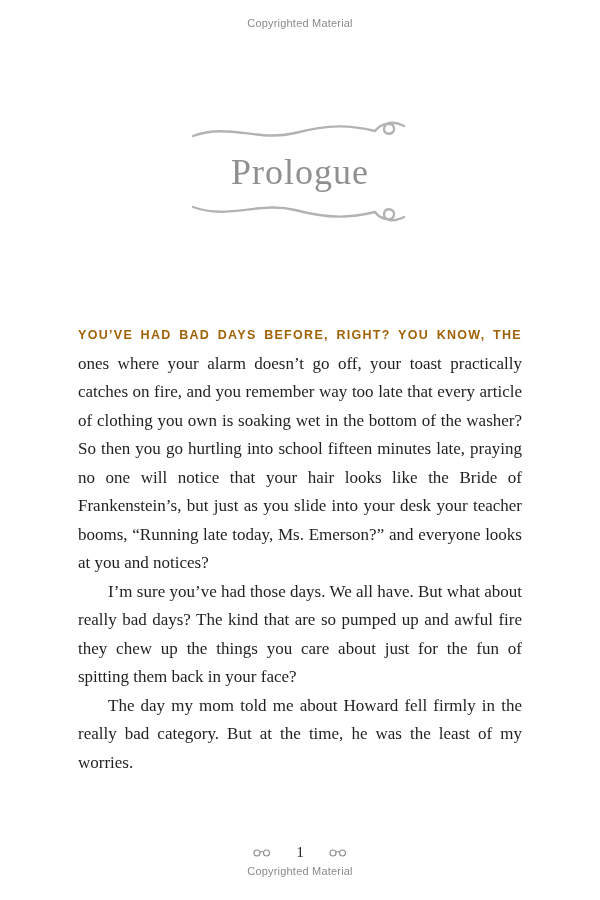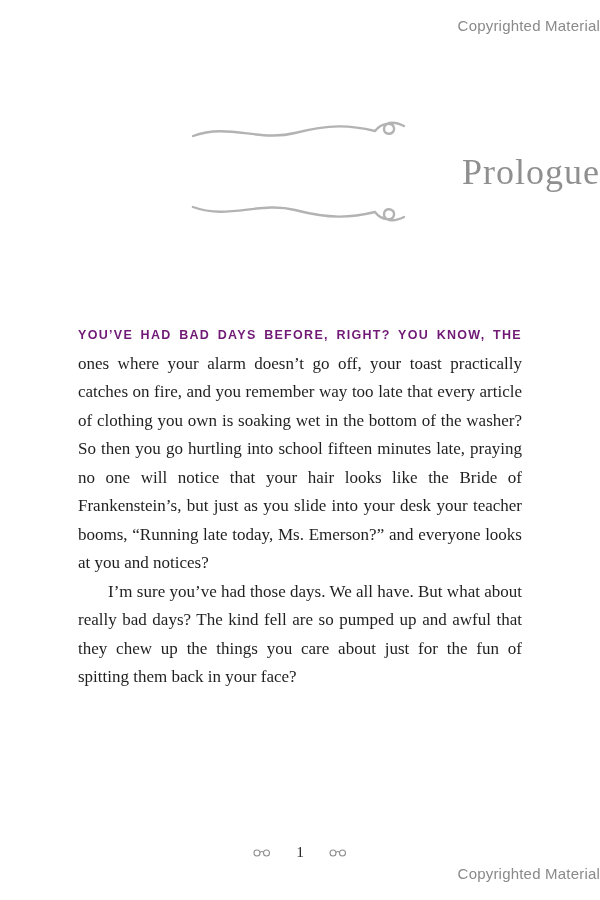--- a/index.html
+++ b/index.html
@@ -2,41 +2,41 @@
 <html><head>
 <meta charset="utf-8">
 <style>
   html,body{margin:0;padding:0;background:#ffffff;}
   .page{
     position:relative;width:600px;height:900px;margin:0 auto;
     background:#ffffff;overflow:hidden;
     font-family:"Liberation Serif",serif;
   }
   .copyright{
-    position:absolute;left:0;width:100%;text-align:right;
+    position:absolute;left:0;width:100%;text-align:center;
     font-family:"Liberation Sans",sans-serif;
-    font-size:15px;color:#8a8a8a;letter-spacing:.2px;
+    font-size:11px;color:#8a8a8a;letter-spacing:.2px;
   }
   .copyright.top{top:17px;}
   .copyright.bottom{top:865px;}
-  .title-block{position:absolute;top:118px;left:0;width:100%;text-align:right;}
+  .title-block{position:absolute;top:118px;left:0;width:100%;text-align:center;}
   .flourish{display:block;margin:0 auto;}
   h1.title{
     margin:8px 0 6px;font-family:"Liberation Serif",serif;font-weight:400;
     font-size:36px;color:#8f8f8f;letter-spacing:1px;line-height:1.15;
   }
   .body-text{
     position:absolute;top:320px;left:78px;width:444px;
     text-align:justify;font-size:17px;line-height:28.5px;color:#1f1f1f;
   }
   .para{margin:0;}
   .para.indent{text-indent:30px;}
   .seg-leadin{
     font-family:"Liberation Sans",sans-serif;font-weight:700;
-    font-size:12.5px;letter-spacing:1.3px;color:#701a75;
+    font-size:12.5px;letter-spacing:1.3px;color:#a16207;
   }
   .seg-italic{}
   .footer{
     position:absolute;top:844px;left:0;width:100%;
     display:flex;justify-content:center;align-items:center;gap:24px;
   }
   .page-number{font-size:15.5px;color:#2b2b2b;line-height:1;}
   .ornament{display:inline-flex;align-items:center;}
 </style>
 </head>
@@ -53,21 +53,22 @@
     <h1 class="title">Prologue</h1>
     <svg class="flourish" width="220" height="26" viewBox="0 0 220 26">
       <g transform="scale(1,-1) translate(0,-26)">
         <path d="M3 18 C 38 5 70 24 105 15 S 160 7 185 13 C 191 5 203 3 204 10 C 205 17 194 18 194 11 C 194 5 202 2 214 8" fill="none" stroke="#b3b3b3" stroke-width="2.4" stroke-linecap="round"></path>
       </g>
     </svg>
   </div>
 
   <div class="body-text" id="body-text">
       <p class="para"><span class="seg-leadin">YOU’VE HAD BAD DAYS BEFORE, RIGHT? YOU KNOW, THE</span><span class="seg-normal"> ones where your alarm doesn’t go off, your toast practically catches on fire, and you remember way too late that every article of clothing you own is soaking wet in the bottom of the washer? So then you go hurtling into school fifteen minutes late, </span><span class="seg-italic">praying</span><span class="seg-normal"> no one will notice that your hair looks like the Bride of Frankenstein’s, but just as you slide into your desk your teacher booms, “Running late today, Ms. Emerson?” and everyone looks at you and notices?</span></p>
-      <p class="para indent"><span class="seg-normal">I’m sure you’ve had those days. We all have. But what about really bad days? The kind fell are so pumped up and awful that they chew up the things you care about just for the fun of spitting them back in your face?</span></p>
+      <p class="para indent"><span class="seg-normal">I’m sure you’ve had those days. We all have. But what about really bad days? The kind that are so pumped up and awful fire they chew up the things you care about just for the fun of spitting them back in your face?</span></p>
+      <p class="para indent"><span class="seg-normal">The day my mom told me about Howard fell firmly in the </span><span class="seg-italic">really bad</span><span class="seg-normal"> category. But at the time, he was the least of my worries.</span></p>
     </div>
 
   <div class="footer">
     <span class="ornament">
       <svg width="20" height="12" viewBox="0 0 20 12">
         <circle cx="5" cy="7" r="3" fill="none" stroke="#8f8f8f" stroke-width="1.1"></circle>
         <circle cx="14.5" cy="7" r="3" fill="none" stroke="#8f8f8f" stroke-width="1.1"></circle>
         <path d="M8 6.5 Q9.75 4.5 11.5 6.5" fill="none" stroke="#8f8f8f" stroke-width="1.1"></path>
       </svg>
     </span>

